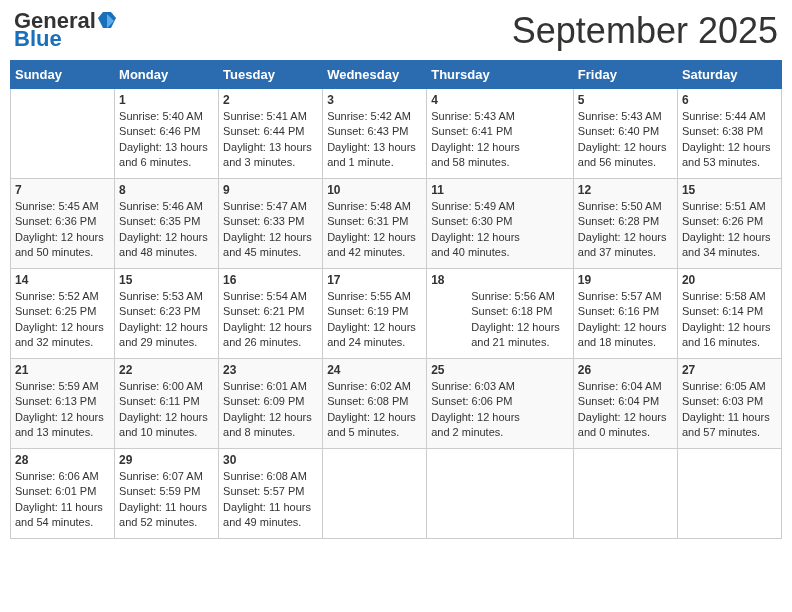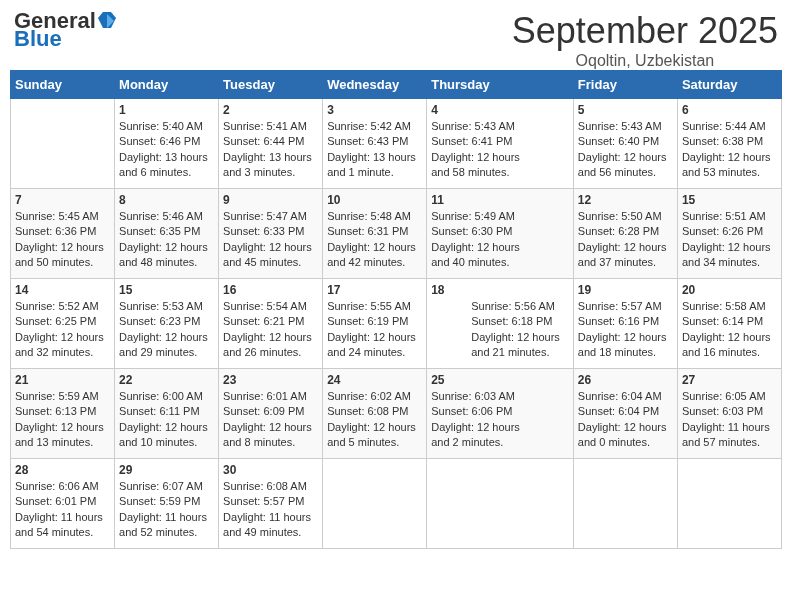--- a/index.html
+++ b/index.html
@@ -7,20 +7,21 @@
       font-family: Arial, sans-serif;
       background: #fff;
       width: 792px;
       min-height: 612px;
       padding: 10px;
     }
     .header {
       display: flex;
       justify-content: space-between;
       align-items: flex-start;
+      margin-bottom: 8px;
       padding: 0 4px;
     }
     .logo {
       display: flex;
       flex-direction: column;
       align-items: flex-start;
       line-height: 1;
     }
     .title-block { text-align: center; }
     .month-title { font-size: 36px; color: #333; font-weight: normal; }
@@ -68,21 +69,20 @@
       <span style="font-size:22px;font-weight:bold;color:#333;">General</span>
       <svg width="18" height="18" viewBox="0 0 18 18">
         <polygon points="5,16 13,16 18,6 13,0 5,0 0,6" fill="#1a6fba"></polygon>
         <polygon points="9,2 16,9 9,16" fill="#5aade8"></polygon>
       </svg>
     </div>
     <span style="font-size:22px;font-weight:bold;color:#1a6fba;margin-top:-4px;">Blue</span>
   </div>
   <div class="title-block">
     <div class="month-title">September 2025</div>
-    <div class="location">Oqoltin, Uzbekistan</div>
   </div>
 </div>
 
 <table>
   <thead>
     <tr id="header-row">
         <th>Sunday</th>
         <th>Monday</th>
         <th>Tuesday</th>
         <th>Wednesday</th>

